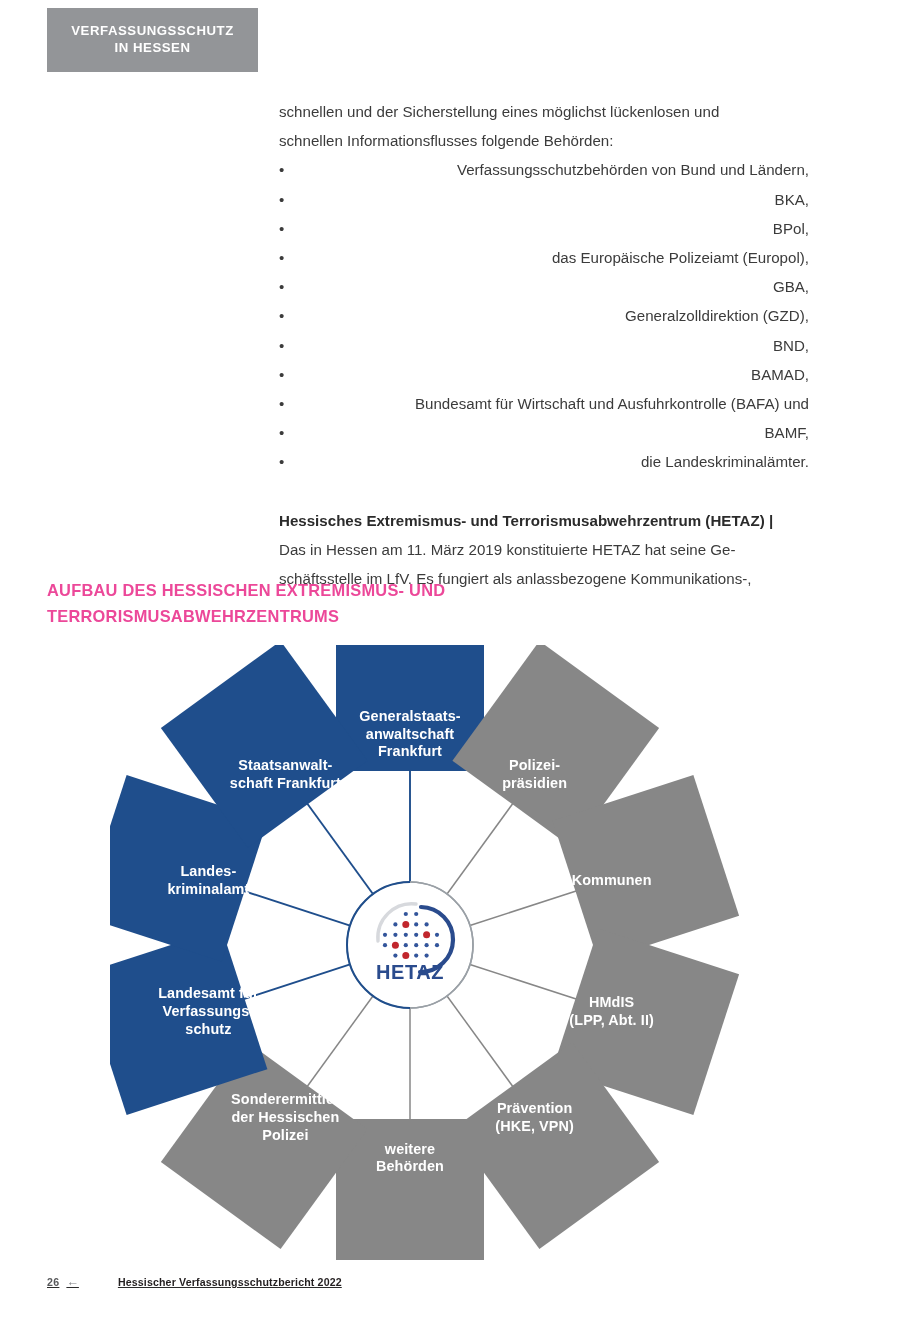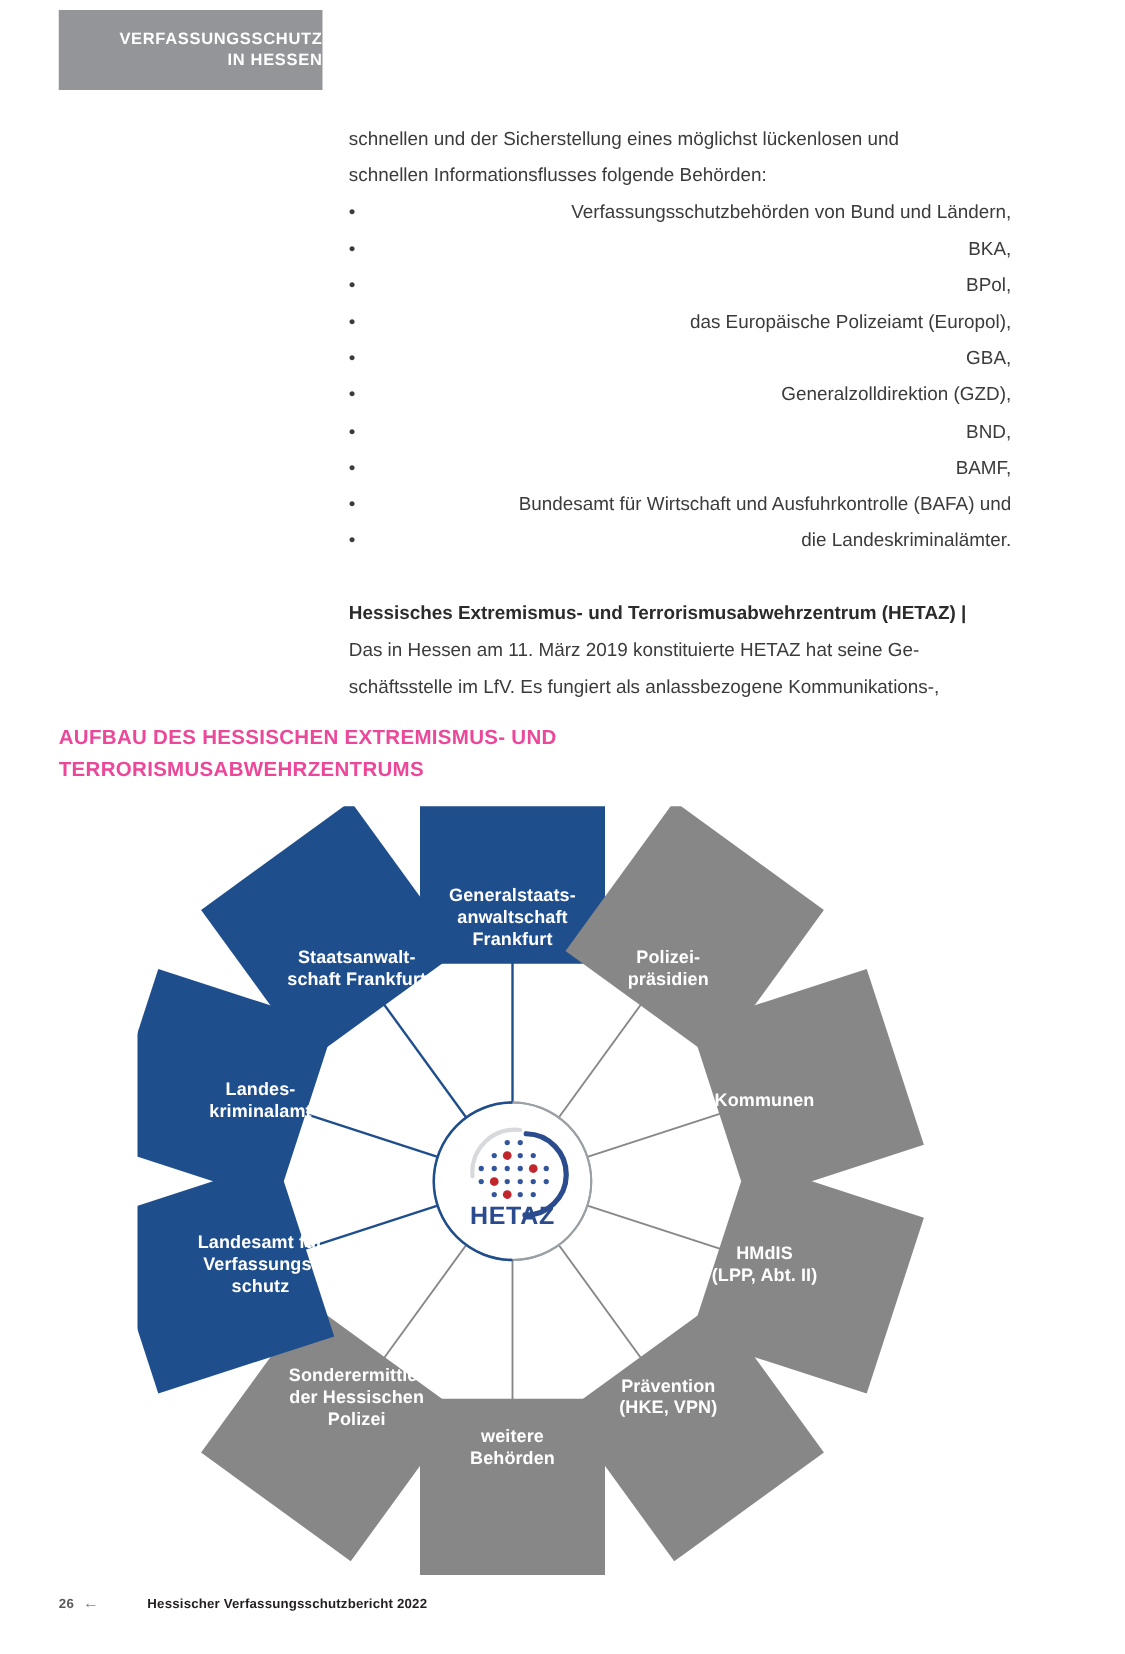--- a/index.html
+++ b/index.html
@@ -16,21 +16,21 @@
   .page{position:absolute;inset:0;}
 
   
   .header-badge{
     position:absolute;
     left:47px;top:8px;
     width:211px;height:64px;
     background:#939598;
     display:flex;
     flex-direction:column;
-    align-items:flex-end;
+    align-items:center;
     justify-content:center;
     line-height:1.26;
   }
   .header-badge span{
     display:block;
     color:#ffffff;
     font-size:13.2px;
     font-weight:bold;
     letter-spacing:0.55px;
     text-align:center;
@@ -99,22 +99,23 @@
     fill:#2a4b8d;
     text-anchor:middle;
     letter-spacing:0.6px;
   }
 
   
   .footer{
     position:absolute;
     left:47px;top:1276px;
     display:flex;
-    align-items:flex-end;
+    align-items:flex-start;
     font-size:10.6px;
+    text-decoration:underline;
   }
   .footer .pg{
     font-weight:bold;
     color:#58595b;
     letter-spacing:0.3px;
   }
   .footer .arrow{
     margin-left:7px;
     color:#808285;
     font-size:12.5px;
@@ -142,22 +143,23 @@
     <p class="lead">schnellen und der Sicherstellung eines möglichst lückenlosen und</p>
     <p class="lead">schnellen Informationsflusses folgende Behörden:</p>
     <ul class="bullets">
       <li>Verfassungsschutzbehörden von Bund und Ländern,</li>
       <li>BKA,</li>
       <li>BPol,</li>
       <li>das Europäische Polizeiamt (Europol),</li>
       <li>GBA,</li>
       <li>Generalzolldirektion (GZD),</li>
       <li>BND,</li>
+      <li>BAMAD,</li>
+      <li>Bundesamt für Wirtschaft und Ausfuhrkontrolle (BAFA) und</li>
       <li>BAMF,</li>
-      <li>Bundesamt für Wirtschaft und Ausfuhrkontrolle (BAFA) und</li>
       <li>die Landeskriminalämter.</li>
     </ul>
     <div class="gap"></div>
     <p class="para-hetaz">
       <b>Hessisches Extremismus- und Terrorismusabwehrzentrum (HETAZ) |</b>
     </p>
     <p class="para-hetaz">Das in Hessen am 11. März 2019 konstituierte HETAZ hat seine Ge-</p>
     <p class="para-hetaz">schäftsstelle im LfV. Es fungiert als anlassbezogene Kommunikations-,</p>
   </div>
 

